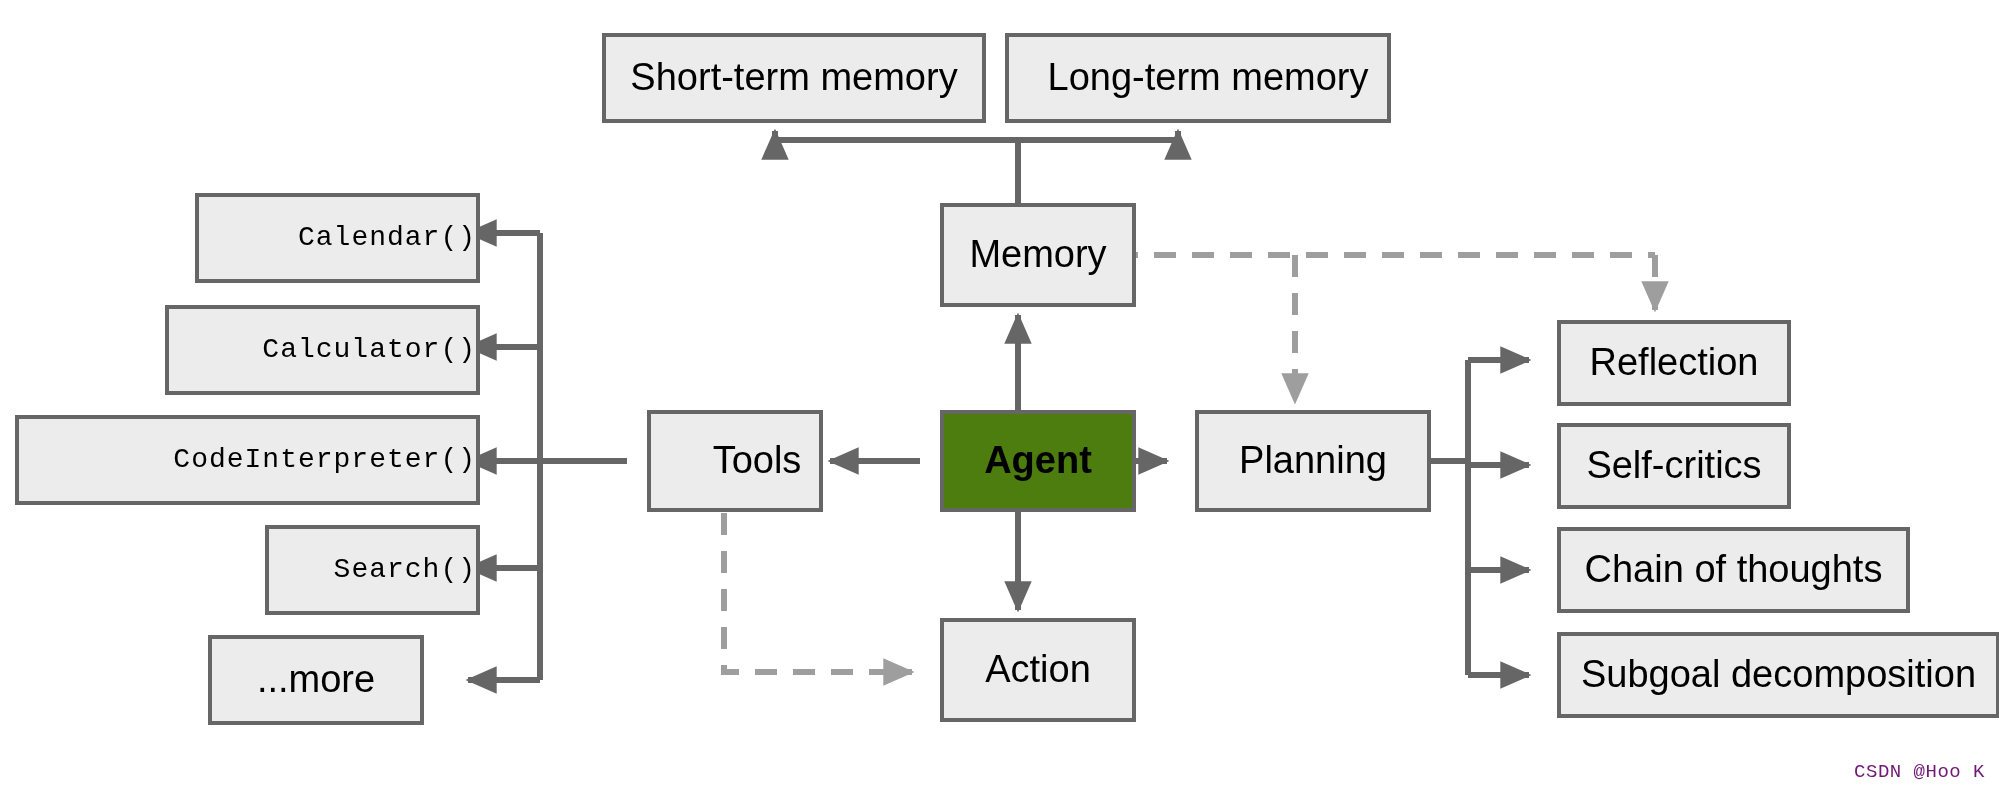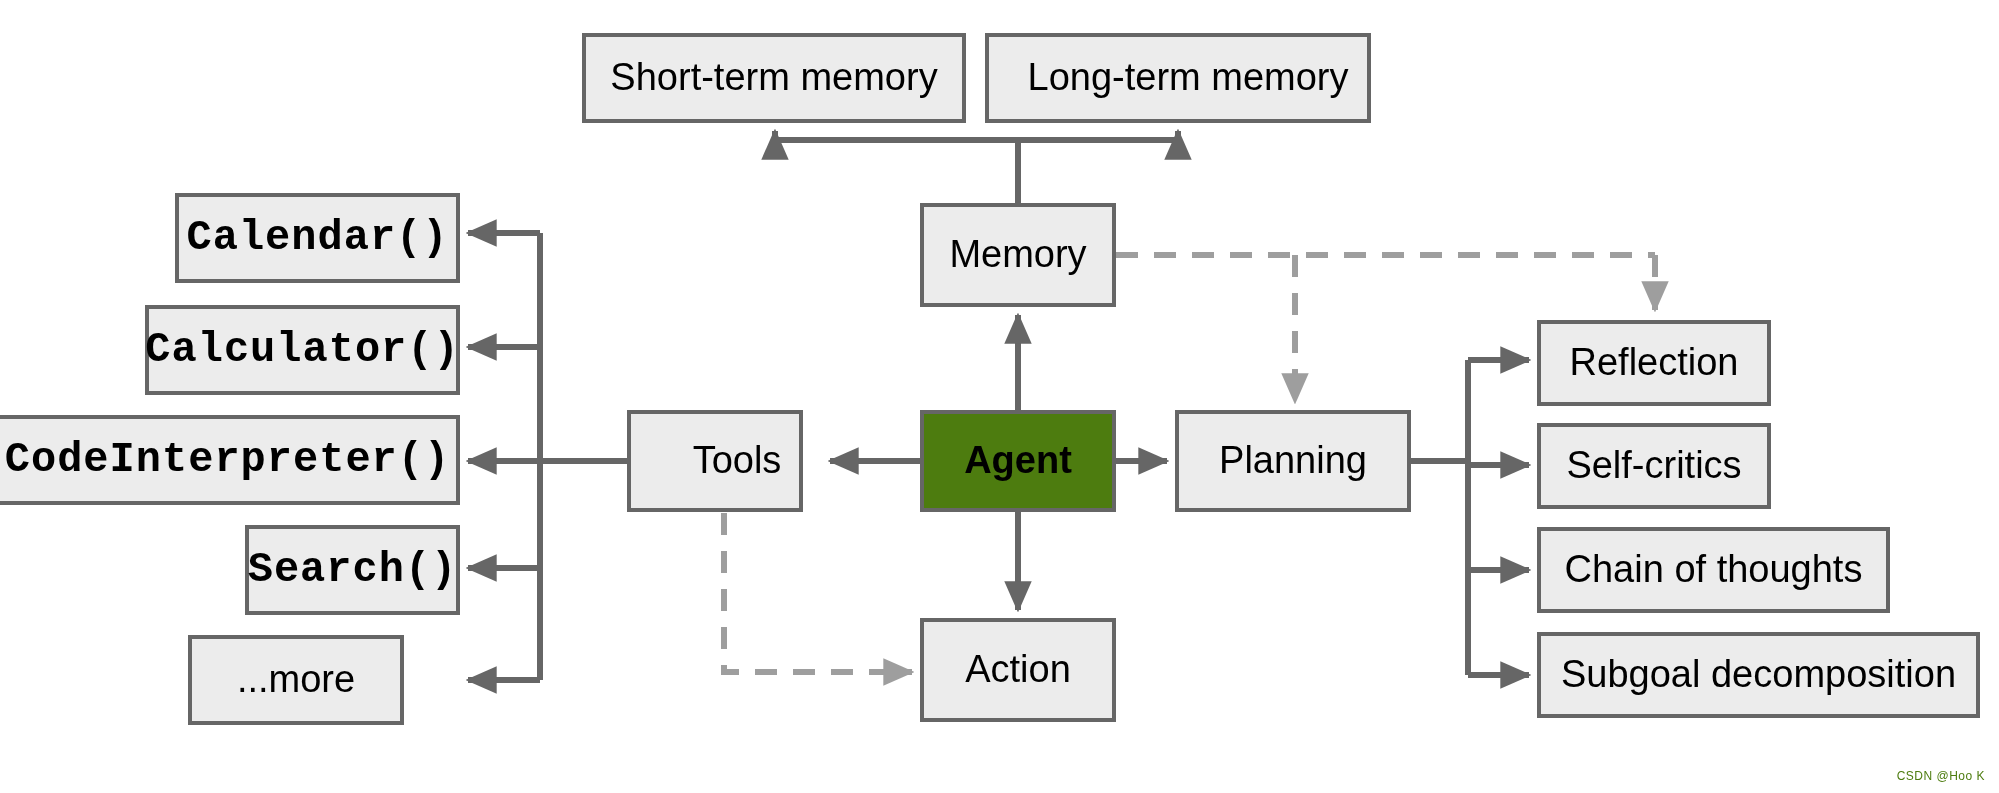--- a/index.html
+++ b/index.html
@@ -13,28 +13,29 @@
   .nodebox{
     position:absolute;
     background:#ececec;
     border:4px solid #666666;
     box-sizing:border-box;
     display:flex;align-items:center;justify-content:center;
     color:#000000;
     text-align:center;
     line-height:1.1;
     white-space:nowrap;
+    margin-left:20px;
   }
   .nodebox.sans{font-family:"Liberation Sans",sans-serif;font-size:38px;}
-  .nodebox.mono{font-family:"Liberation Mono","DejaVu Sans Mono",monospace;font-size:42px;font-weight:bold;letter-spacing:1px;}
+  .nodebox.mono{font-family:"Liberation Mono","DejaVu Sans Mono",monospace;font-size:28px;font-weight:normal;letter-spacing:1px;justify-content:flex-end;}
   .nodebox.agent{background:#4d7c0f;font-weight:bold;}
   .watermark{
     position:absolute;right:14px;bottom:10px;
-    font-family:Liberation Sans, sans-serif;
-    font-size:12px;color:#4d7c0f;letter-spacing:.5px;
+    font-family:Liberation Mono, monospace;
+    font-size:19px;color:#701a75;letter-spacing:.5px;
     user-select:none;
   }
 </style>
 </head>
 <body>
 
 <svg id="diagram" viewBox="0 0 1999 793" width="1999" height="793" xmlns="http://www.w3.org/2000/svg">
   <defs>
     <marker id="arrow-solid" viewBox="0 0 10 10" refX="9.2" refY="5" markerWidth="5.2" markerHeight="5.2" orient="auto-start-reverse">
       <path d="M 0 0.6 L 10 5 L 0 9.4 z" fill="#666666"></path>

